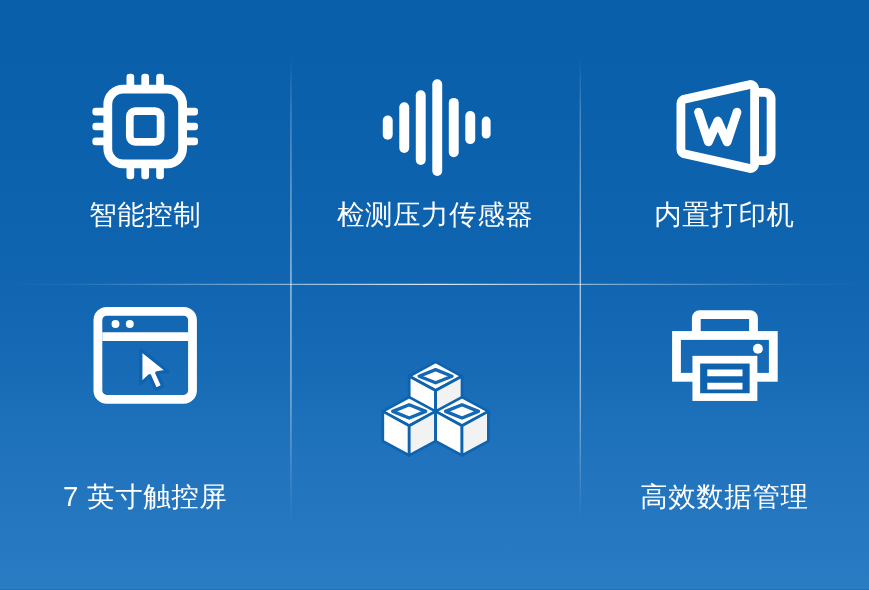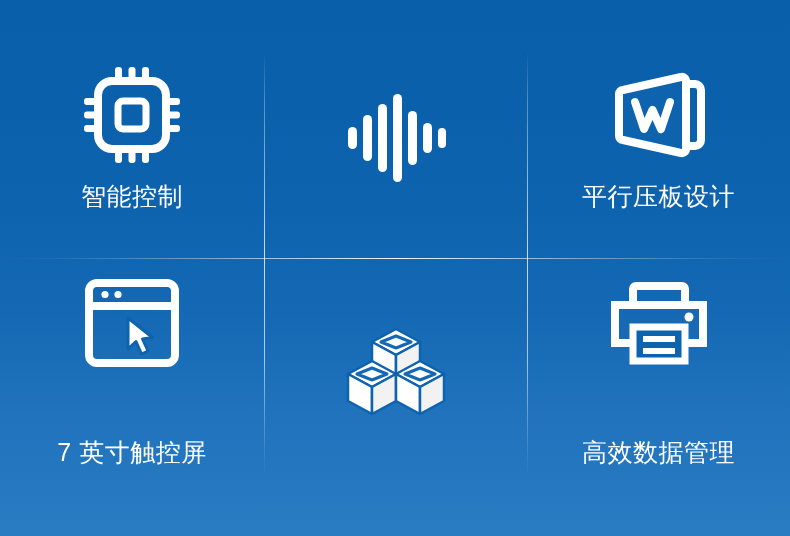--- a/index.html
+++ b/index.html
@@ -163,34 +163,35 @@
             <rect x="4" y="42" width="9" height="22" rx="4.5"></rect>
             <rect x="19" y="30" width="9" height="46" rx="4.5"></rect>
             <rect x="34" y="19" width="9" height="68" rx="4.5"></rect>
             <rect x="49" y="9" width="9" height="88" rx="4.5"></rect>
             <rect x="64" y="26" width="9" height="54" rx="4.5"></rect>
             <rect x="79" y="38" width="9" height="30" rx="4.5"></rect>
             <rect x="94" y="43" width="8" height="20" rx="4"></rect>
           </g>
         </svg>
       </div>
+      <div class="cell-label">检测压力传感器</div>
     </div>
 
     <div class="cell row1">
       <div class="icon-wrap">
         <svg width="104" height="104" viewBox="0 0 104 104" aria-hidden="true">
 
           <path d="M72 21 H88 a6 6 0 0 1 6 6 V77 a6 6 0 0 1 -6 6 H72 Z" fill="none" stroke="#ffffff" stroke-width="8" stroke-linejoin="round"></path>
 
           <path d="M16 27 L74 14 a4 4 0 0 1 5 4 V86 a4 4 0 0 1 -5 4 L16 77 a4 4 0 0 1 -4 -4 V31 a4 4 0 0 1 4 -4 Z" fill="#0e63ae" stroke="#ffffff" stroke-width="8" stroke-linejoin="round"></path>
 
           <path d="M28 39 L37 66 L45.5 47 L54 66 L63 39" fill="none" stroke="#ffffff" stroke-width="8" stroke-linecap="round" stroke-linejoin="round"></path>
         </svg>
       </div>
-      <div class="cell-label">平行压板设计</div>
+      <div class="cell-label">内置打印机</div>
     </div>
 
     <div class="cell row2">
       <div class="icon-wrap">
         <svg width="96" height="90" viewBox="0 0 96 90" aria-hidden="true">
 
           <rect x="5" y="5" width="86" height="80" rx="8" ry="8" fill="none" stroke="#ffffff" stroke-width="8"></rect>
 
           <line x1="9" y1="28" x2="87" y2="28" stroke="#ffffff" stroke-width="8"></line>
 

